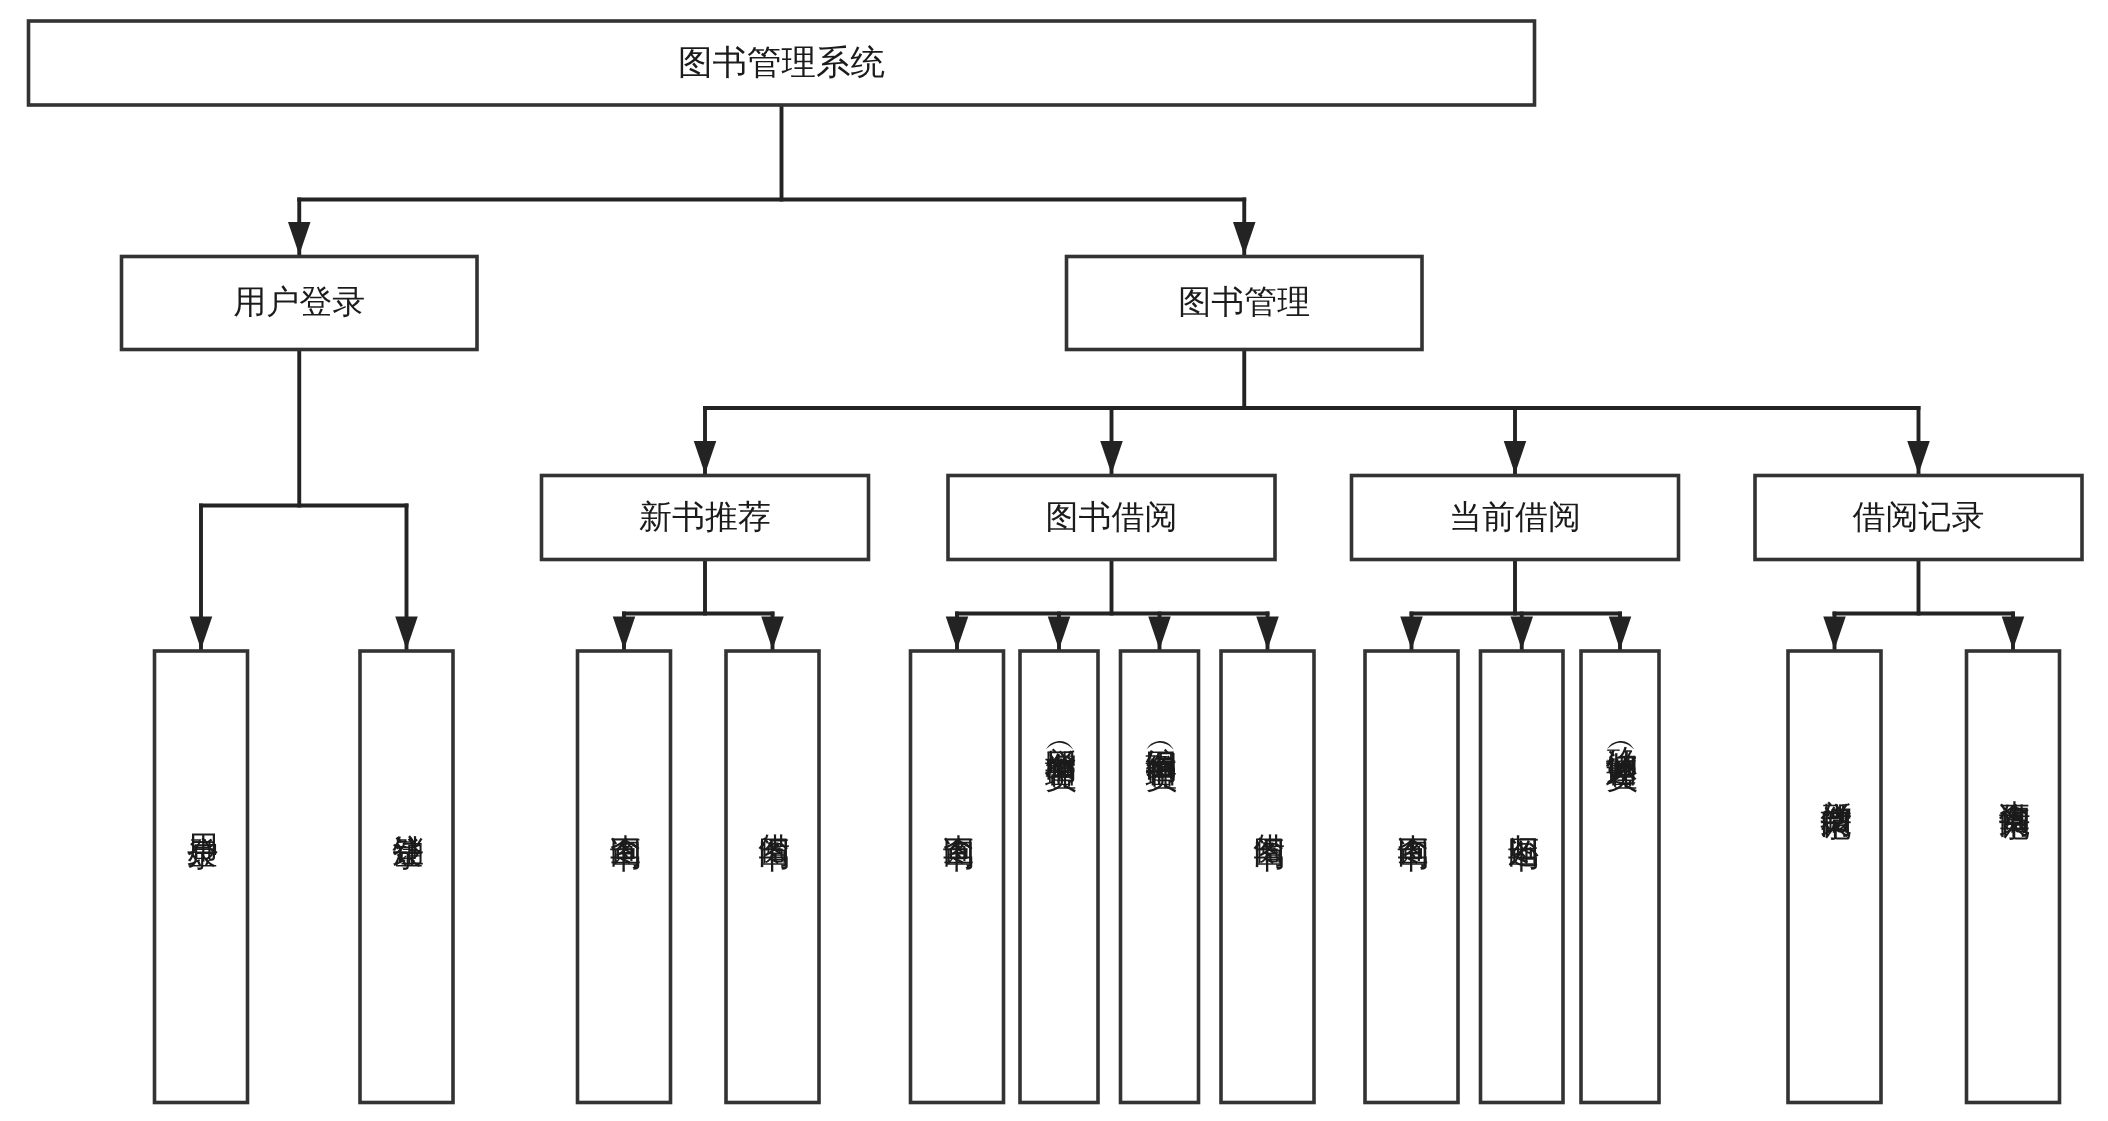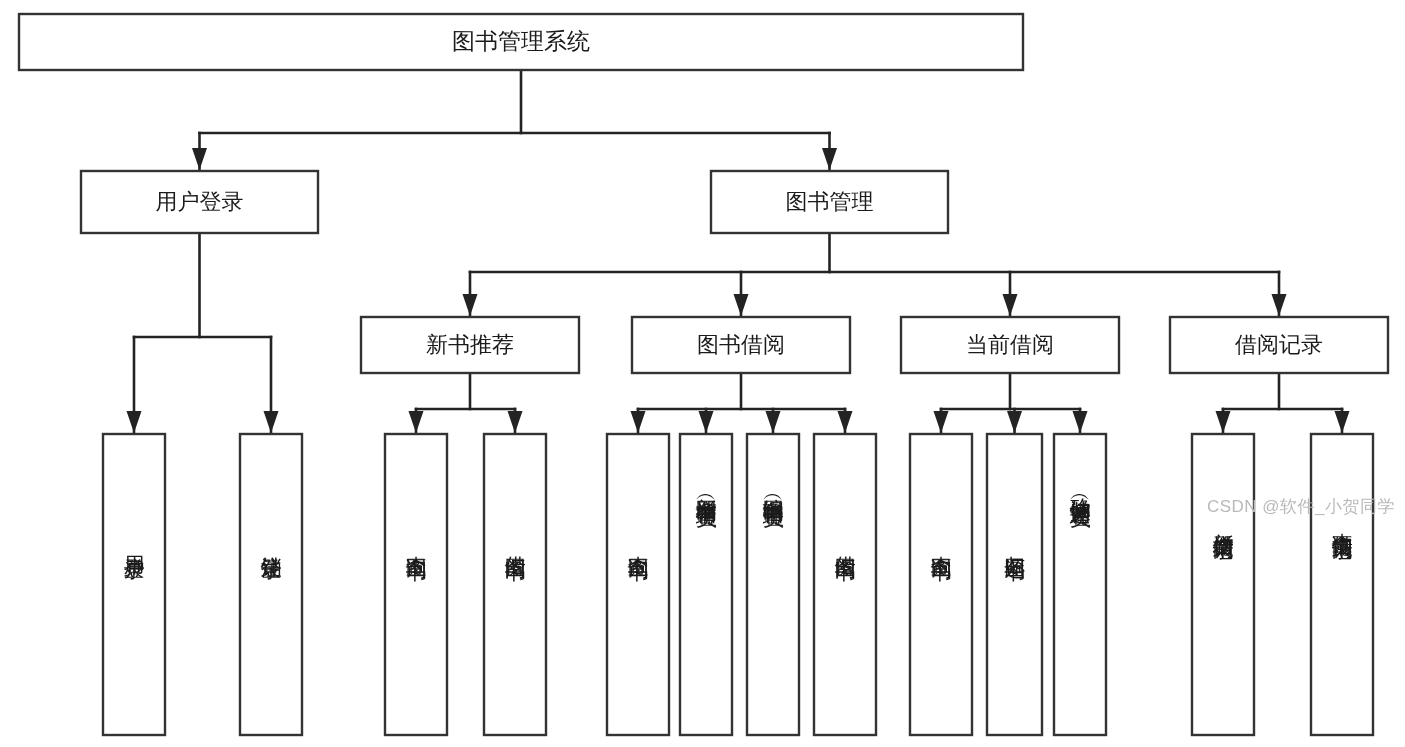--- a/index.html
+++ b/index.html
@@ -206,15 +206,14 @@
         <span class="vlabel-text">确认归还（管理员）</span>
       </div>
       <div class="vlabel-wrap" style="left: 1192px; width: 62px; top: 515.5px; height: 215.5px;">
         <span class="vlabel-text">新增借阅记录</span>
       </div>
       <div class="vlabel-wrap" style="left: 1311px; width: 62px; top: 515.5px; height: 215.5px;">
         <span class="vlabel-text">查询借阅记录</span>
       </div>
     </div>
 
-  <div class="watermark">CSDN @软件_小贺同学</div>
 
 </div>
 
 </body></html>

